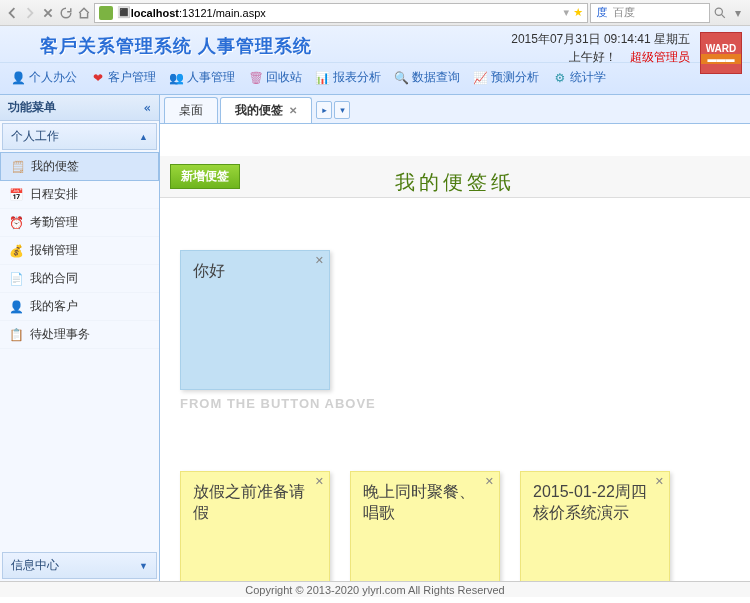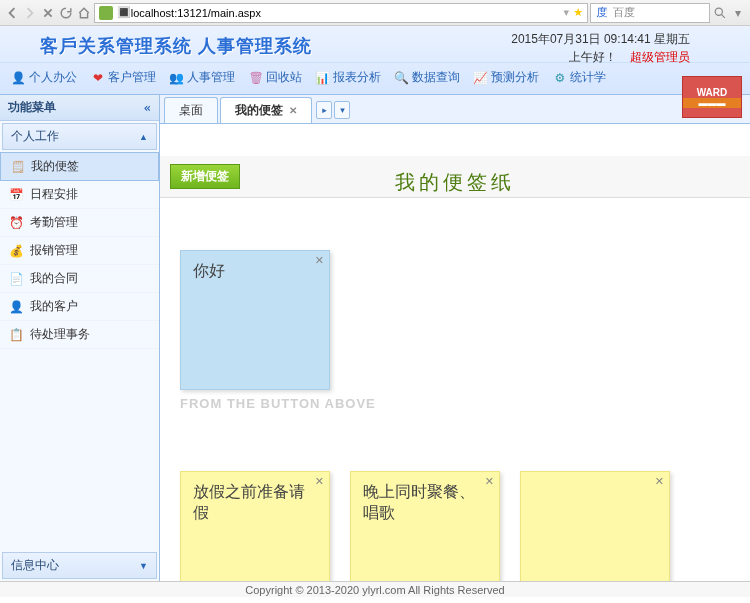--- a/index.html
+++ b/index.html
@@ -4,31 +4,31 @@
 <style>
 * { margin: 0; padding: 0; box-sizing: border-box; font-family: "Microsoft YaHei", Arial, sans-serif; }
 body { width: 750px; height: 603px; background: #fff; overflow: hidden; font-size: 12px; }
 
 
 .browser-bar { height: 26px; background: linear-gradient(#f5f5f5,#e8e8e8); border-bottom: 1px solid #ccc; display: flex; align-items: center; padding: 0 4px; gap: 2px; }
 .bb-btn { width: 16px; height: 16px; display: inline-flex; align-items: center; justify-content: center; color: #888; cursor: pointer; }
 .bb-btn svg { width: 12px; height: 12px; }
 .addr-box { flex: 1; height: 20px; background: #fff; border: 1px solid #bbb; display: flex; align-items: center; padding: 0 4px; font-size: 11px; }
 .addr-box .green { width: 14px; height: 14px; background: #7cb342; border-radius: 2px; margin-right: 4px; }
-.addr-box b { font-weight: normal; }
+.addr-box b { font-weight: bold; }
 .search-box { width: 120px; height: 20px; background: #fff; border: 1px solid #bbb; display: flex; align-items: center; padding: 0 4px; font-size: 11px; color: #888; }
 .search-box .baidu { width: 14px; height: 14px; margin-right: 4px; display:inline-flex; align-items:center; justify-content:center; color:#2a66d6;}
 
 
 .app-header { background: linear-gradient(#eaf2ff,#d6e6ff); position: relative; }
 .title-row { display: flex; align-items: center; padding: 8px 12px 4px; margin-left: 28px; }
 .app-title { font-size: 18px; font-weight: bold; color: #2a6ed6; text-shadow: 1px 1px 0 #fff; letter-spacing: 1px; }
 .status-block { position: absolute; right: 60px; top: 4px; text-align: right; font-size: 12px; color: #333; line-height: 18px; }
 .status-block .redlink { color: #d00; }
-.ward-box { position: absolute; right: 8px; top: 6px; width: 60px; height: 42px; background: #d9534f; color: #fff; font-size: 10px; font-weight: bold; display: flex; flex-direction: column; align-items: center; justify-content: center; border: 1px solid #b33; margin-top: 44px; }
+.ward-box { position: absolute; right: 8px; top: 6px; width: 42px; height: 42px; background: #d9534f; color: #fff; font-size: 10px; font-weight: bold; display: flex; flex-direction: column; align-items: center; justify-content: center; border: 1px solid #b33; }
 .ward-box .sub { background:#e67e22; width:100%; text-align:center; font-size:9px; }
 
 
 .main-nav { display: flex; align-items: center; gap: 6px; padding: 4px 8px 6px; border-top: 1px solid #cbdff7; }
 .nav-item { display: inline-flex; align-items: center; gap: 3px; color: #2a66b6; cursor: pointer; font-size: 12px; padding: 2px 4px; }
 .nav-item .ico { width: 14px; height: 14px; display: inline-flex; align-items: center; justify-content: center; }
 
 
 .body-wrap { display: flex; height: calc(100% - 26px - 74px - 16px); border-top: 1px solid #9ac0e8; }
 .sidebar { width: 160px; border-right: 1px solid #9ac0e8; background: #f4f8ff; display: flex; flex-direction: column; }
@@ -250,20 +250,21 @@
         <div class="note yellow">
           <span class="close-x">✕</span>
           <span>放假之前准备请假</span>
         </div>
         <div class="note yellow">
           <span class="close-x">✕</span>
           <span>晚上同时聚餐、唱歌</span>
         </div>
         <div class="note yellow">
           <span class="close-x">✕</span>
+          <span>2015-01-22周四 核价系统演示</span>
         </div>
       </div>
     </div>
   </div>
 </div>
 
 <div class="footer">
   <span>Copyright © 2013-2020 ylyrl.com All Rights Reserved</span>
 </div>
 

